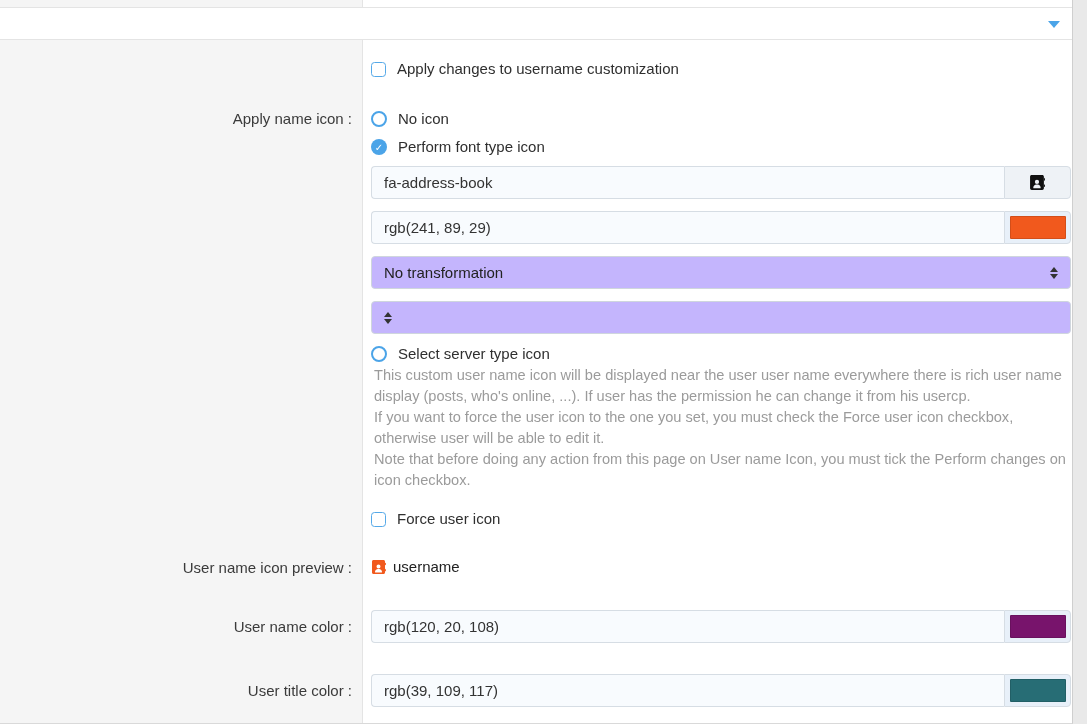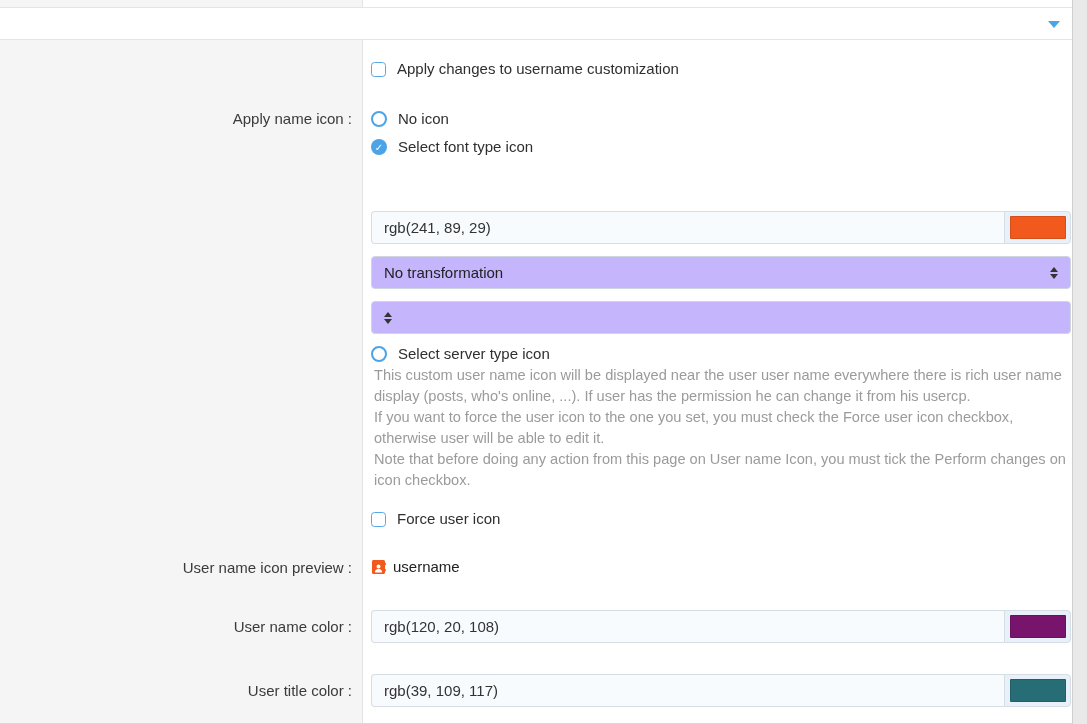--- a/index.html
+++ b/index.html
@@ -170,23 +170,33 @@
 
     <div class="ctrl-row" style="top:69px">
       <span class="radio"></span>
       <span>No icon</span>
     </div>
 
     <div class="ctrl-row" style="top:97px">
       <span class="radio checked">
           <span>✓</span>
         </span>
-      <span>Select font type icon</span>
-    </div>
-
+      <span>Perform font type icon</span>
+    </div>
+
+    <div class="igroup" style="top:126px">
+      <input type="text" value="fa-address-book" style="">
+      <div class="addon btn">
+        <svg class="addr-icon" viewBox="0 0 448 512" width="17" height="17" fill="currentColor">
+          <path fill-rule="evenodd" d="M48 32C21.5 32 0 53.5 0 80v352c0 26.5 21.5 48 48 48h320c26.5 0 48-21.5 48-48V80c0-26.5-21.5-48-48-48H48z M208 176a64 64 0 100 128 64 64 0 100-128z M96 412c0-53 43-96 96-96h32c53 0 96 43 96 96 0 11-9 20-20 20H116c-11 0-20-9-20-20z"></path>
+          <rect x="420" y="116" width="28" height="84" rx="14"></rect>
+          <rect x="420" y="310" width="28" height="84" rx="14"></rect>
+        </svg>
+      </div>
+    </div>
 
     <div class="igroup" style="top:171px">
       <input type="text" value="rgb(241, 89, 29)" style="">
       <div class="addon swatch-holder">
         <span class="swatch" style="background: rgb(241, 89, 29);"></span>
       </div>
     </div>
 
     <div class="selectbox" style="top:216px">
       <span class="sel-label">No transformation</span>

